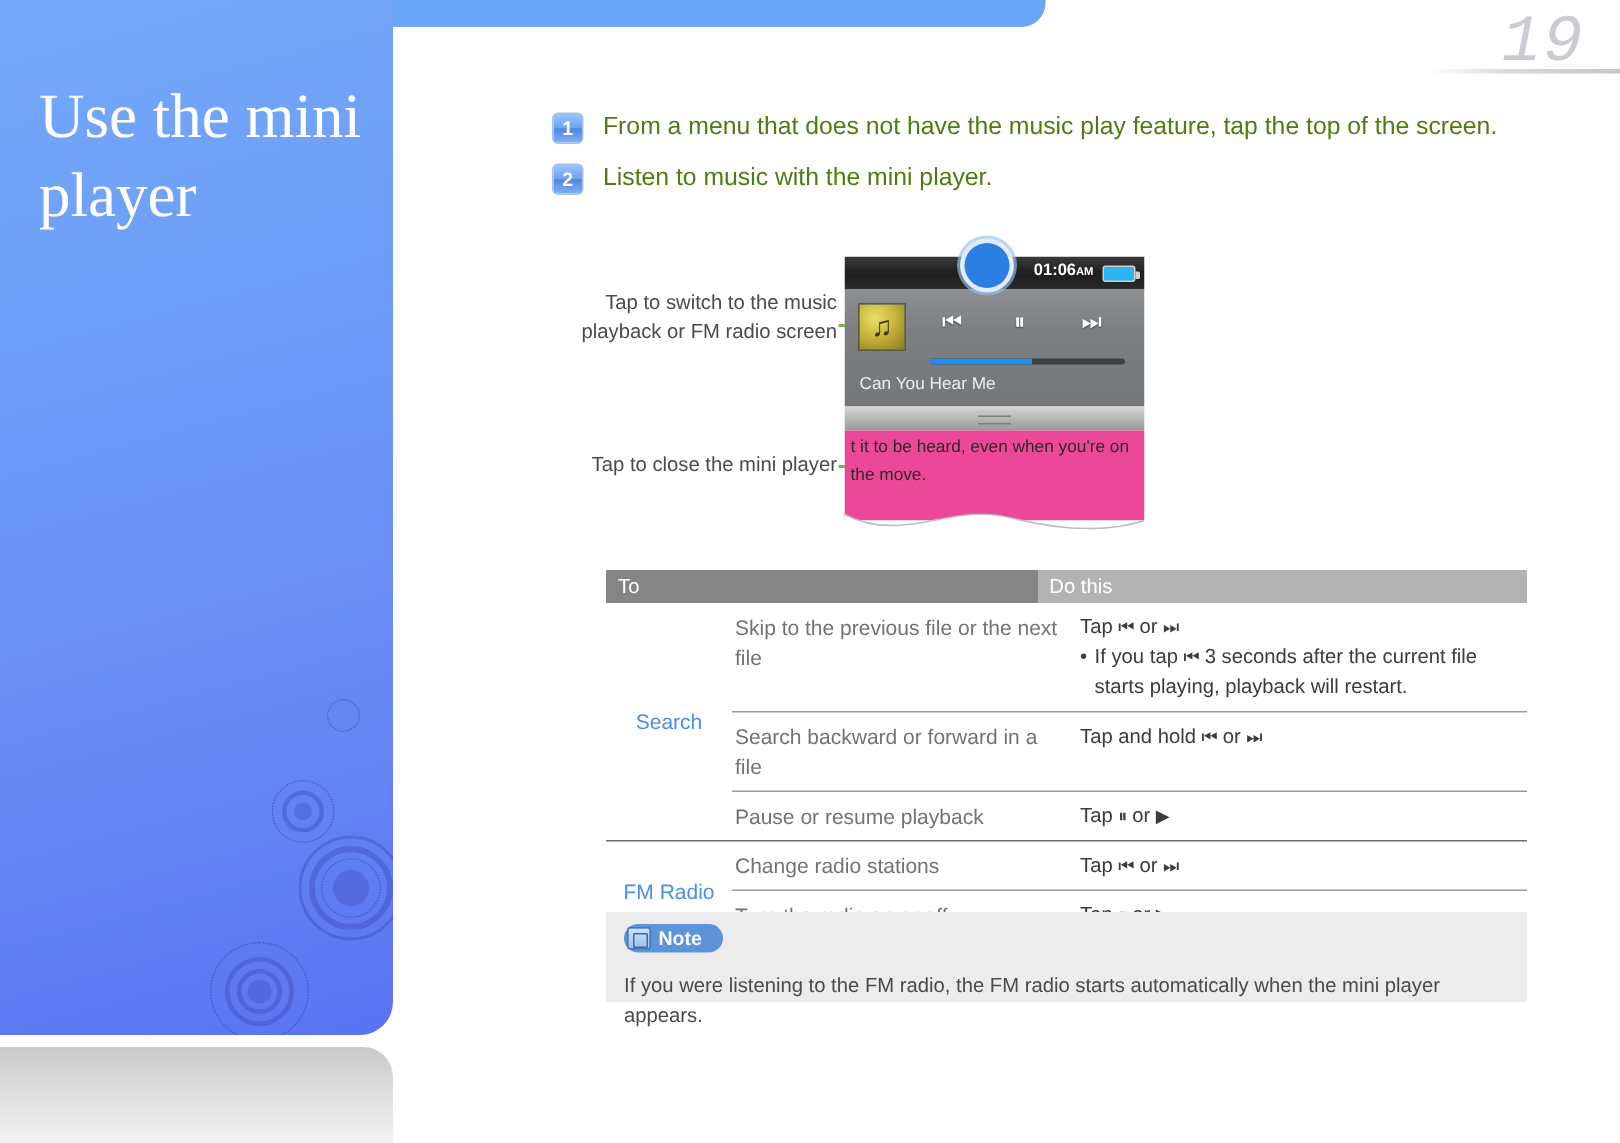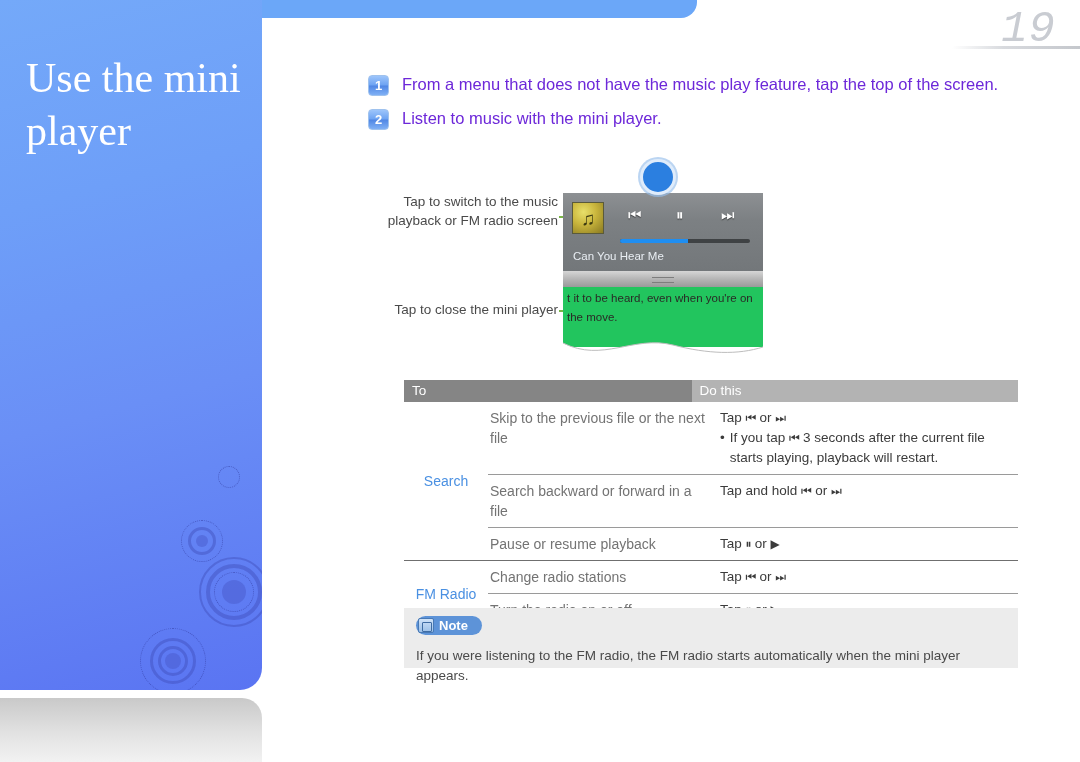--- a/index.html
+++ b/index.html
@@ -129,21 +129,21 @@
     border: 1px solid #9fc2ee;
     color: #ffffff;
     font-size: 13px;
     font-weight: bold;
     line-height: 19px;
     text-align: center;
   }
   .step-text {
     font-size: 16.5px;
     line-height: 24px;
-    color: #6d28d9;
+    color: #4d7c0f;
   }
 
   
   .device-wrap {
     position: absolute;
     left: 563px;
     top: 171px;
     width: 200px;
     height: 190px;
   }
@@ -244,21 +244,21 @@
     left: 50%; top: 6px;
     margin-left: -11px;
     width: 22px; height: 4px;
     border-top: 1px solid #7d7d7d;
     border-bottom: 1px solid #7d7d7d;
   }
   .dev-lyrics {
     position: absolute;
     left: 0; top: 116px;
     width: 200px; height: 60px;
-    background: #22c55e;
+    background: #ec4899;
     color: #2a2a26;
     font-size: 11.5px;
     line-height: 19px;
     padding: 2px 4px 0 4px;
     overflow: hidden;
   }
   .torn {
     position: absolute;
     left: 0;
     bottom: 0;
@@ -440,20 +440,24 @@
 
   <div class="callout callout-1">Tap to switch to the music playback or FM radio screen</div>
   <div class="leader leader-1"></div>
 
   <div class="callout callout-2">Tap to close the mini player</div>
   <div class="leader leader-2"></div>
 
   <div class="device-wrap">
     <div class="device">
 
+      <div class="dev-statusbar">
+        <div class="dev-time"><span>01:06</span><small>AM</small></div>
+        <div class="dev-battery"></div>
+      </div>
 
       <div class="dev-player">
         <div class="dev-albumart">♫</div>
         <div class="dev-ctrl dev-prev">⏮</div>
         <div class="dev-ctrl dev-pause">⏸</div>
         <div class="dev-ctrl dev-next">⏭</div>
         <div class="dev-progress">
             <i></i>
           </div>
         <div class="dev-track">Can You Hear Me</div>

